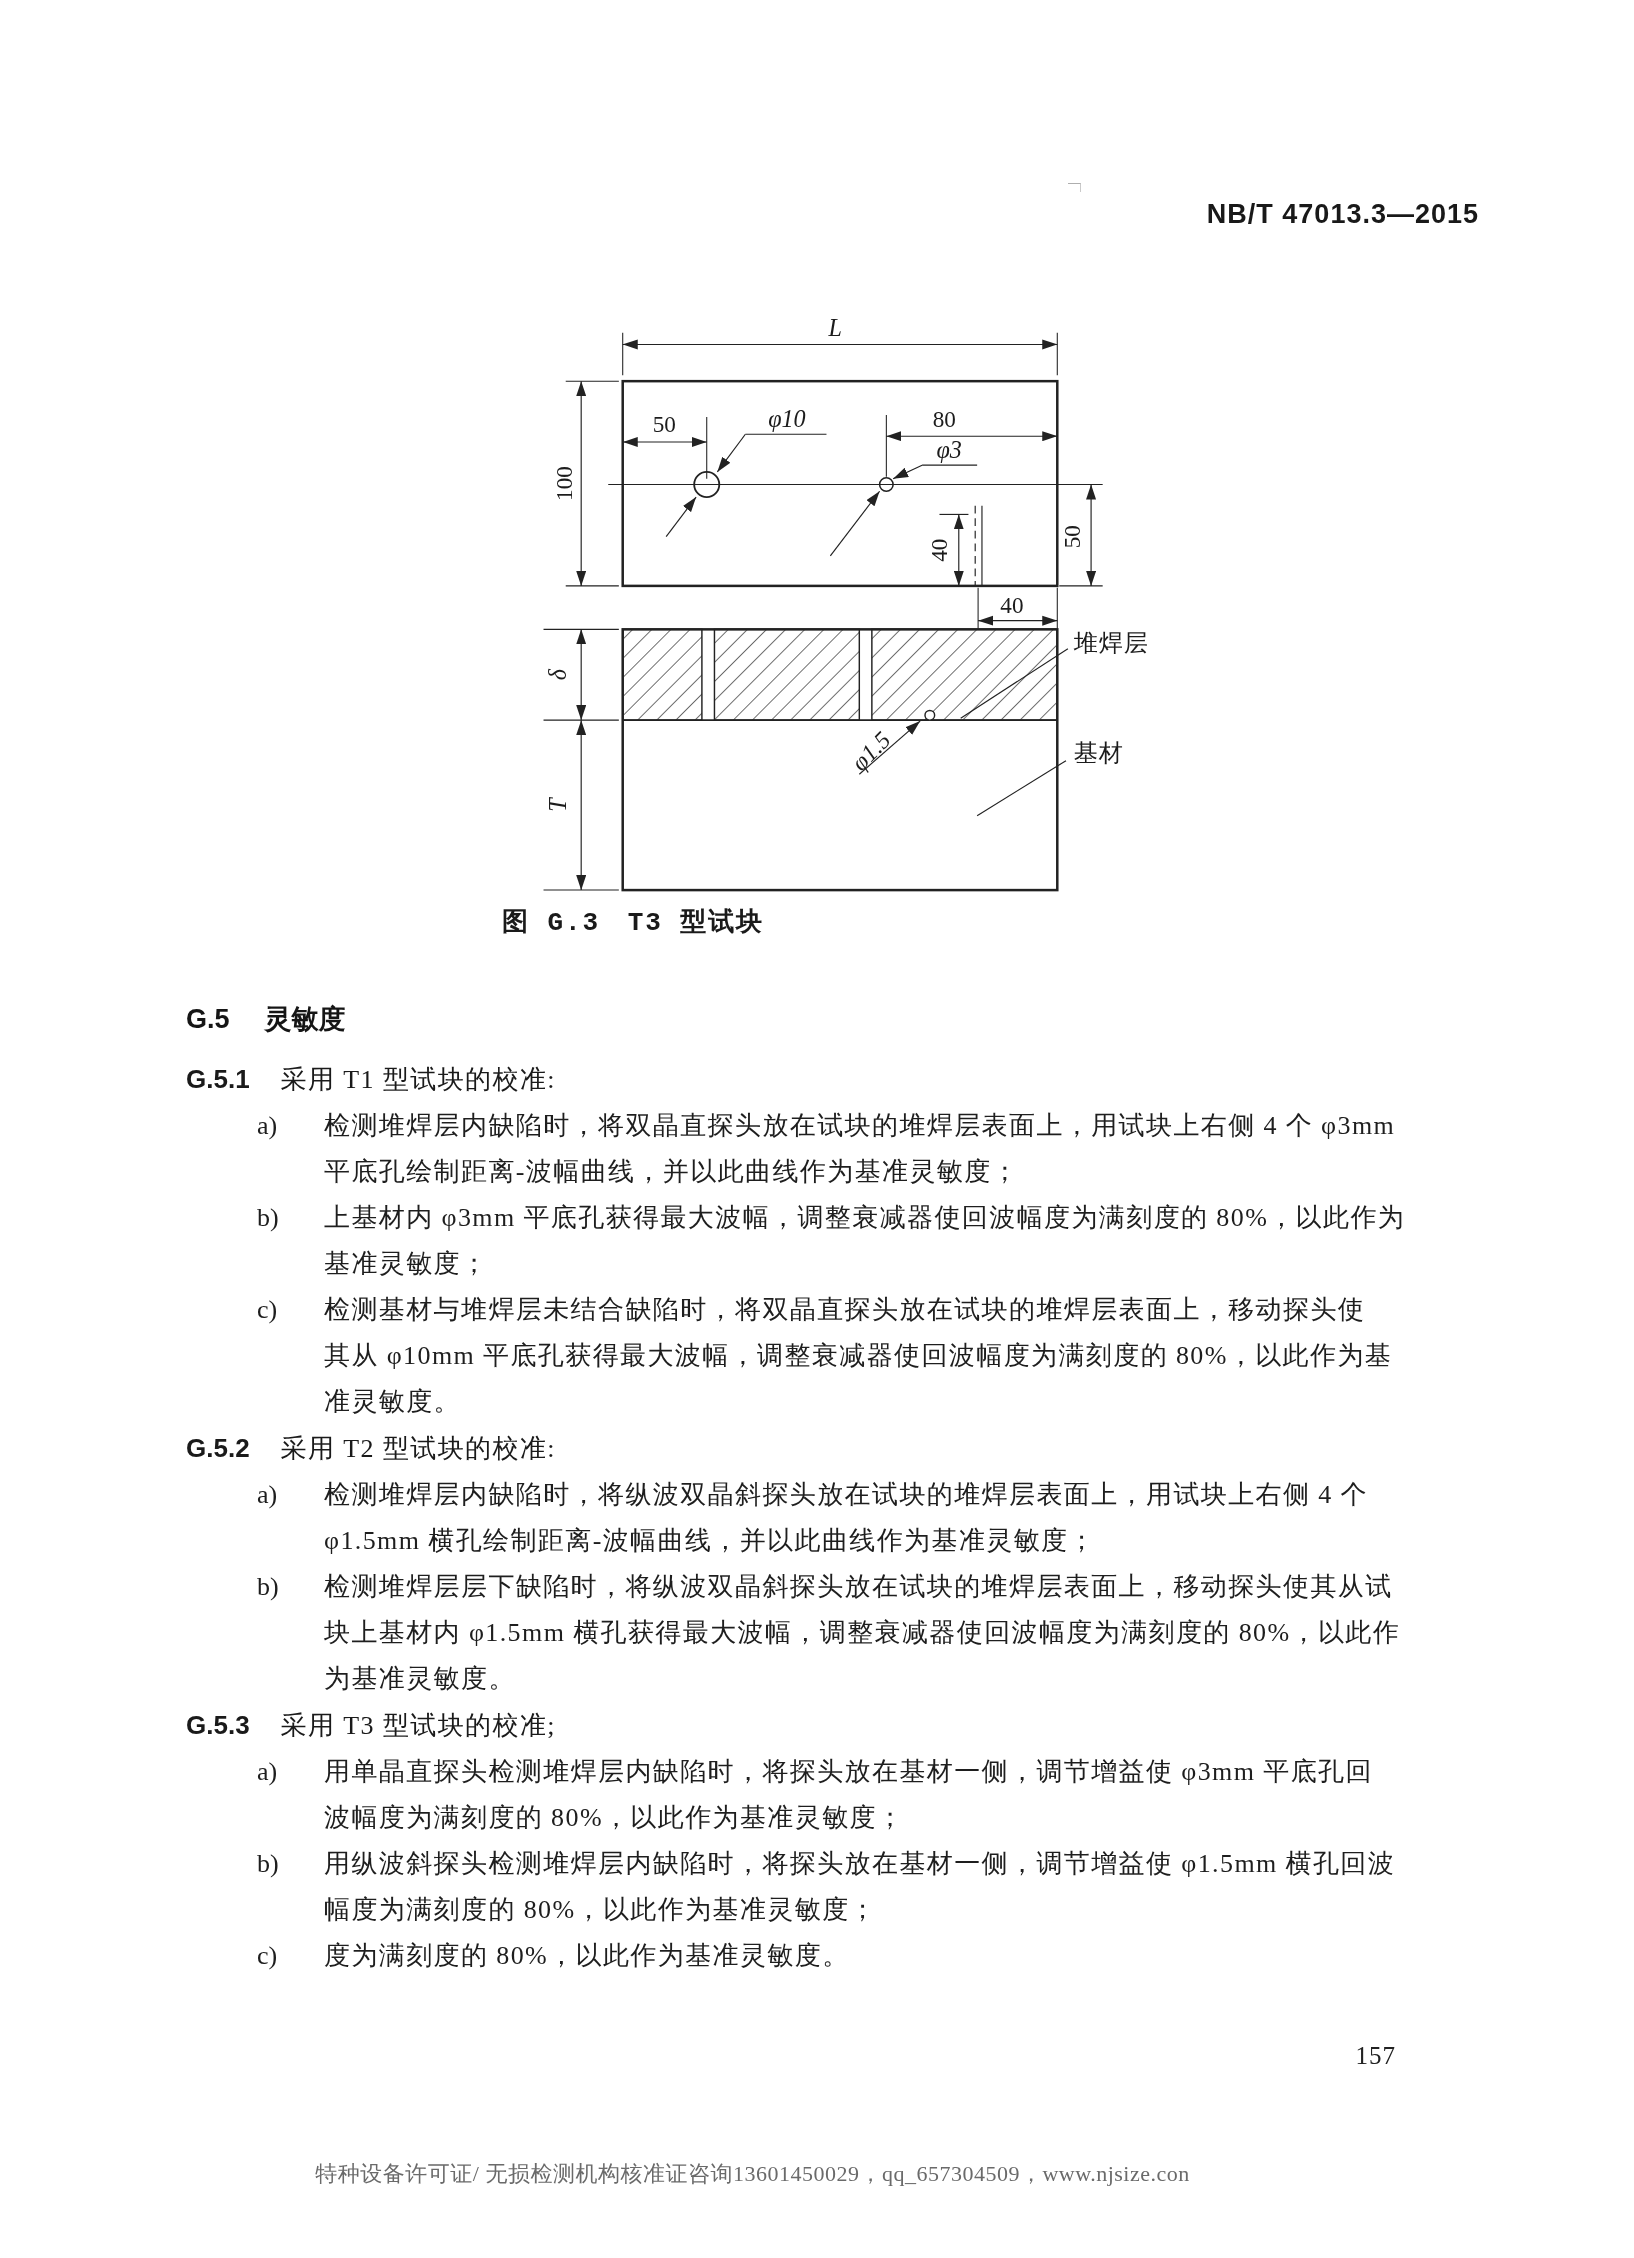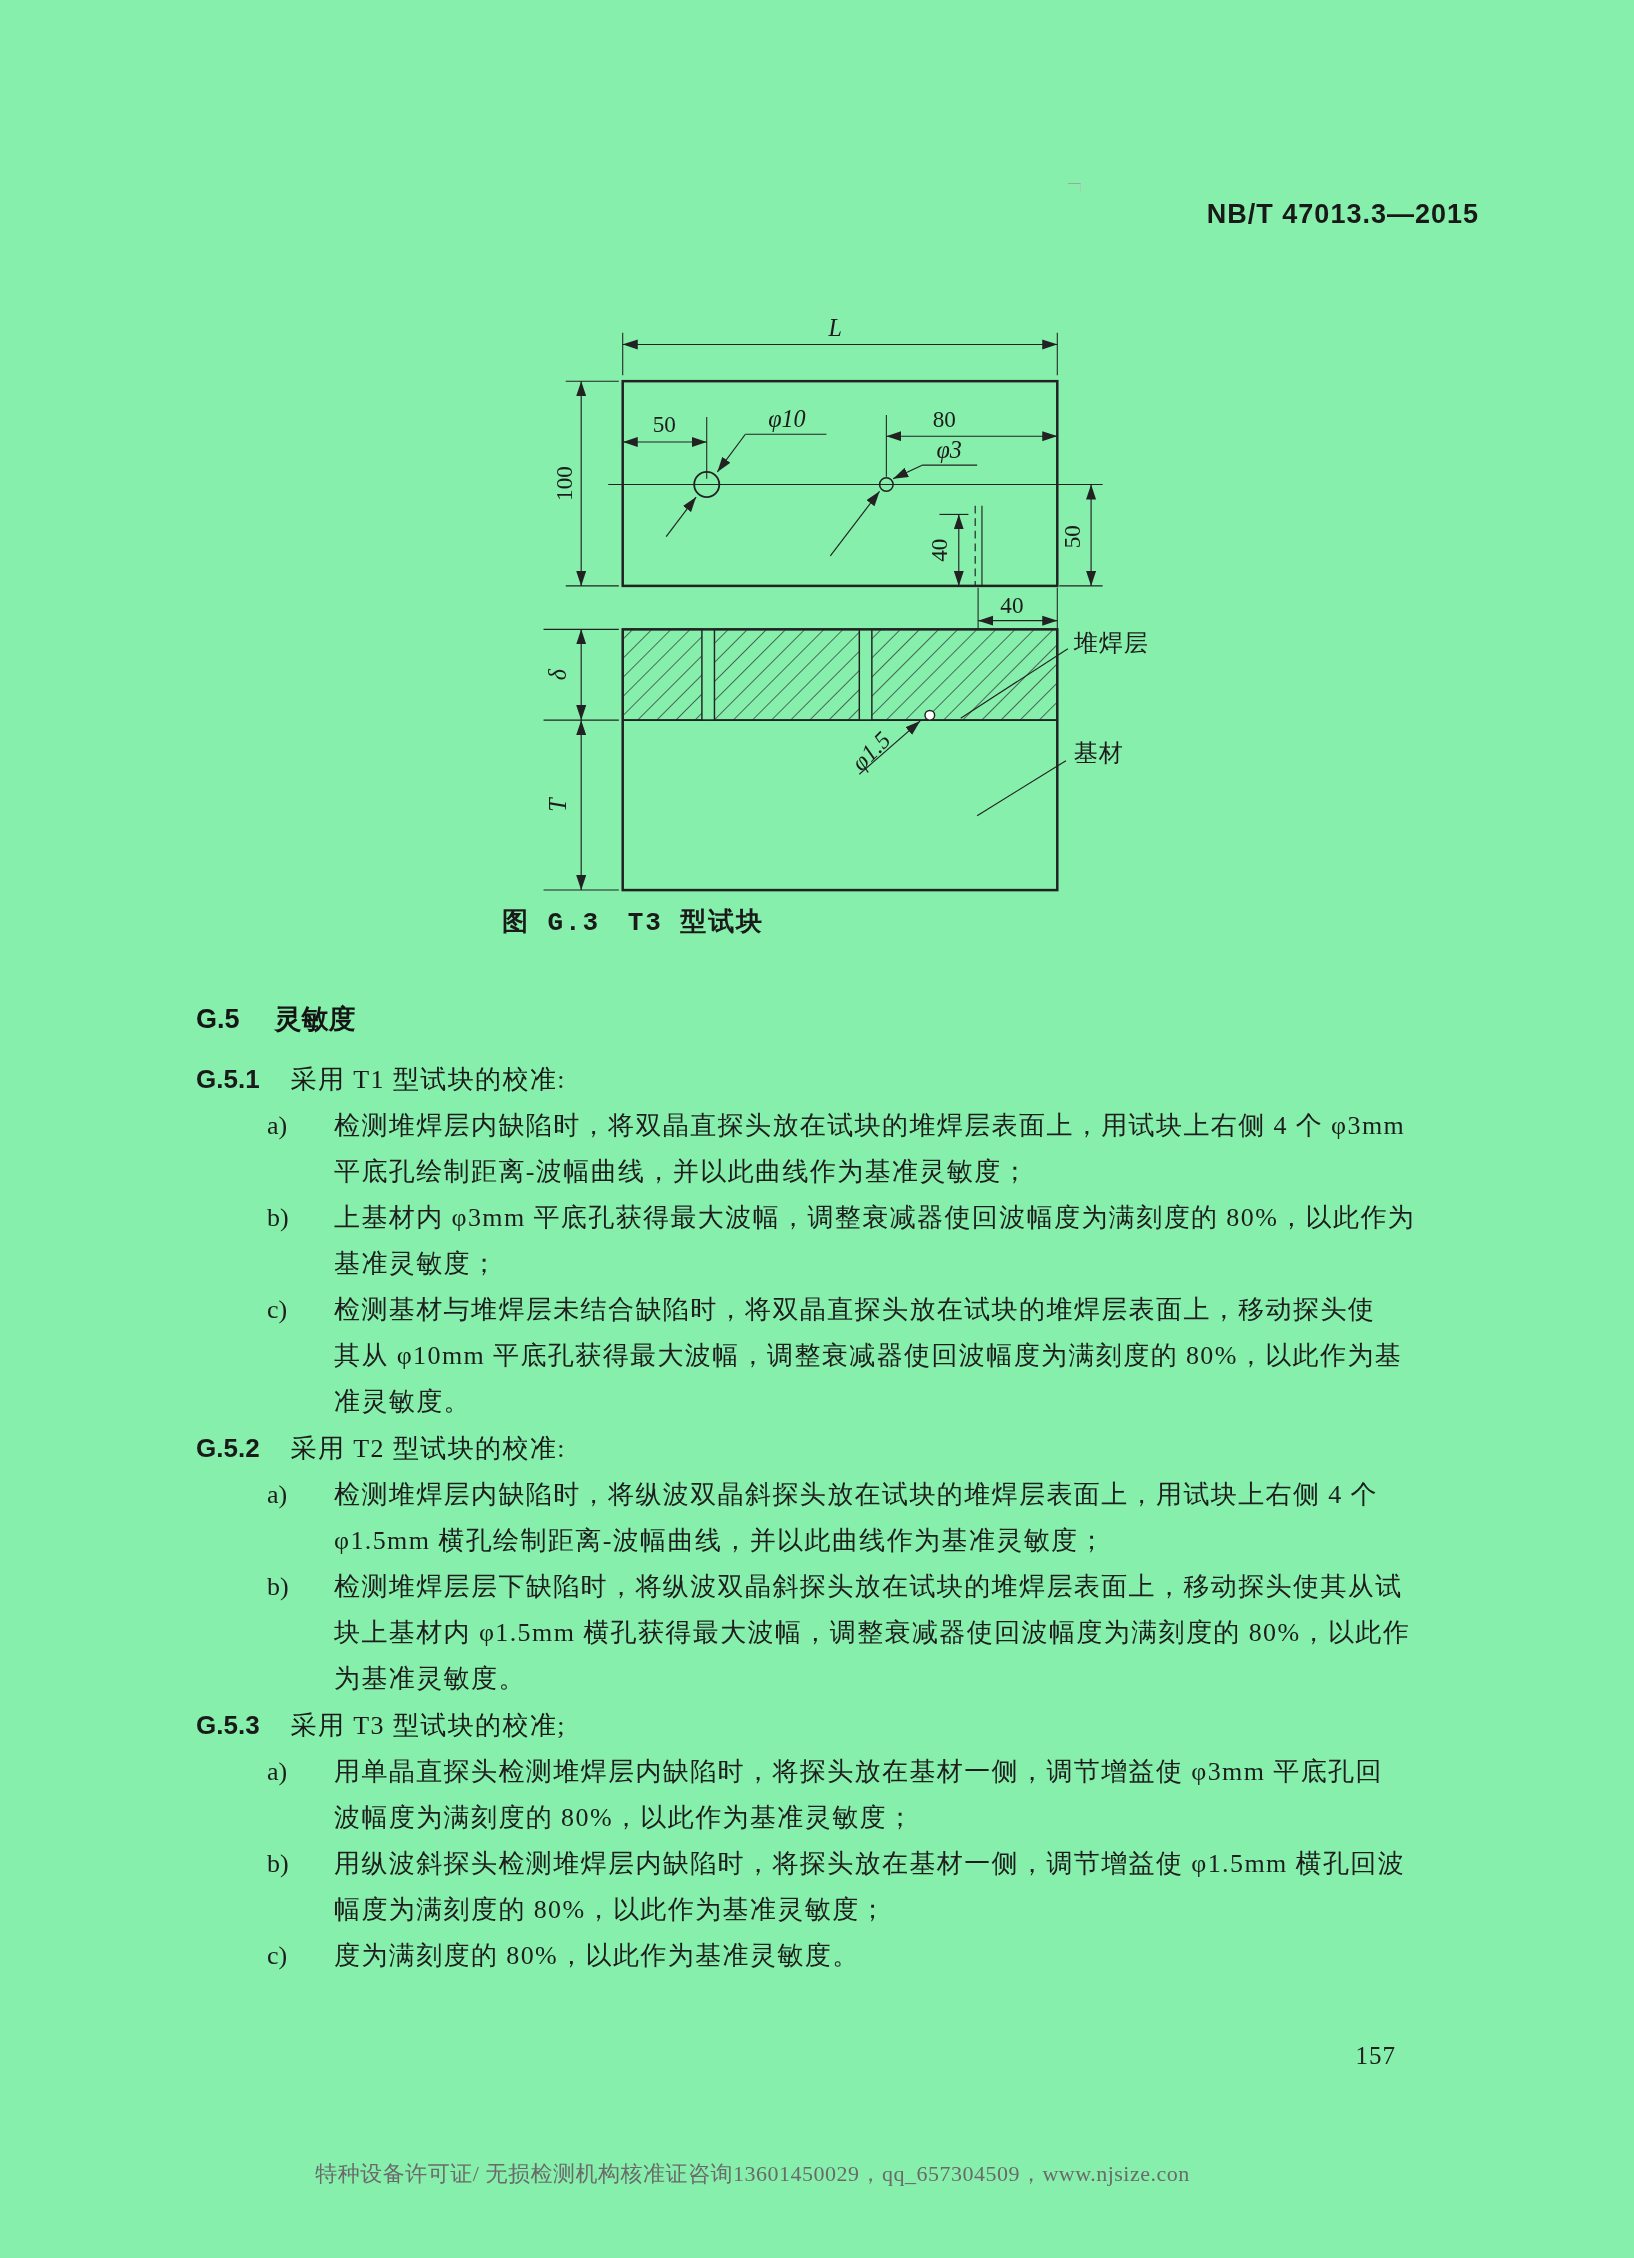--- a/index.html
+++ b/index.html
@@ -1,36 +1,36 @@
 <!DOCTYPE html>
 <html><head>
 <meta charset="utf-8">
 <style>
   html,body{margin:0;padding:0;background:#e8e8e8;}
   .page{
-    position:relative;width:1635px;height:2258px;background:#86efac;
+    position:relative;width:1635px;height:2258px;background:#ffffff;
     font-family:"Liberation Serif","DejaVu Serif",serif;color:#1e1e1e;
     overflow:hidden;
   }
   .std-no{
     position:absolute;top:199px;right:156px;
     font-family:"Liberation Sans","DejaVu Sans",sans-serif;
     font-weight:bold;font-size:27px;letter-spacing:1px;color:#191919;
   }
   .artifact{
     position:absolute;left:1068px;top:183px;width:11.6px;height:7.7px;
     border-top:1.9px solid #9a9a9a;border-right:1.9px solid #bdbdbd;opacity:.8;
   }
   .fig-svg{position:absolute;left:502px;top:273px;width:676px;height:676px;}
   .fig-caption{
     position:absolute;left:502px;top:904px;width:676px;text-align:left;
     font-family:Liberation Mono, monospace;
     font-weight:bold;font-size:26px;letter-spacing:1.9px;color:#1a1a1a;
   }
-  .textcol{position:absolute;left:196px;top:996px;width:1313px;}
+  .textcol{position:absolute;left:186px;top:996px;width:1313px;}
   .h1{
     font-family:"Liberation Sans","DejaVu Sans",sans-serif;
     font-weight:bold;font-size:27px;line-height:46px;margin-bottom:13.5px;color:#151515;
   }
   .h1 .num{margin-right:35px;}
   .h2{font-size:26px;line-height:46px;color:#1a1a1a;}
   .h2 .num{font-family:"Liberation Sans","DejaVu Sans",sans-serif;font-weight:bold;margin-right:31px;}
   .h2 .ttl{letter-spacing:1.4px;}
   .item{position:relative;padding-left:138px;}
   .item .lbl{position:absolute;left:71px;top:0;line-height:46px;font-size:26px;}

